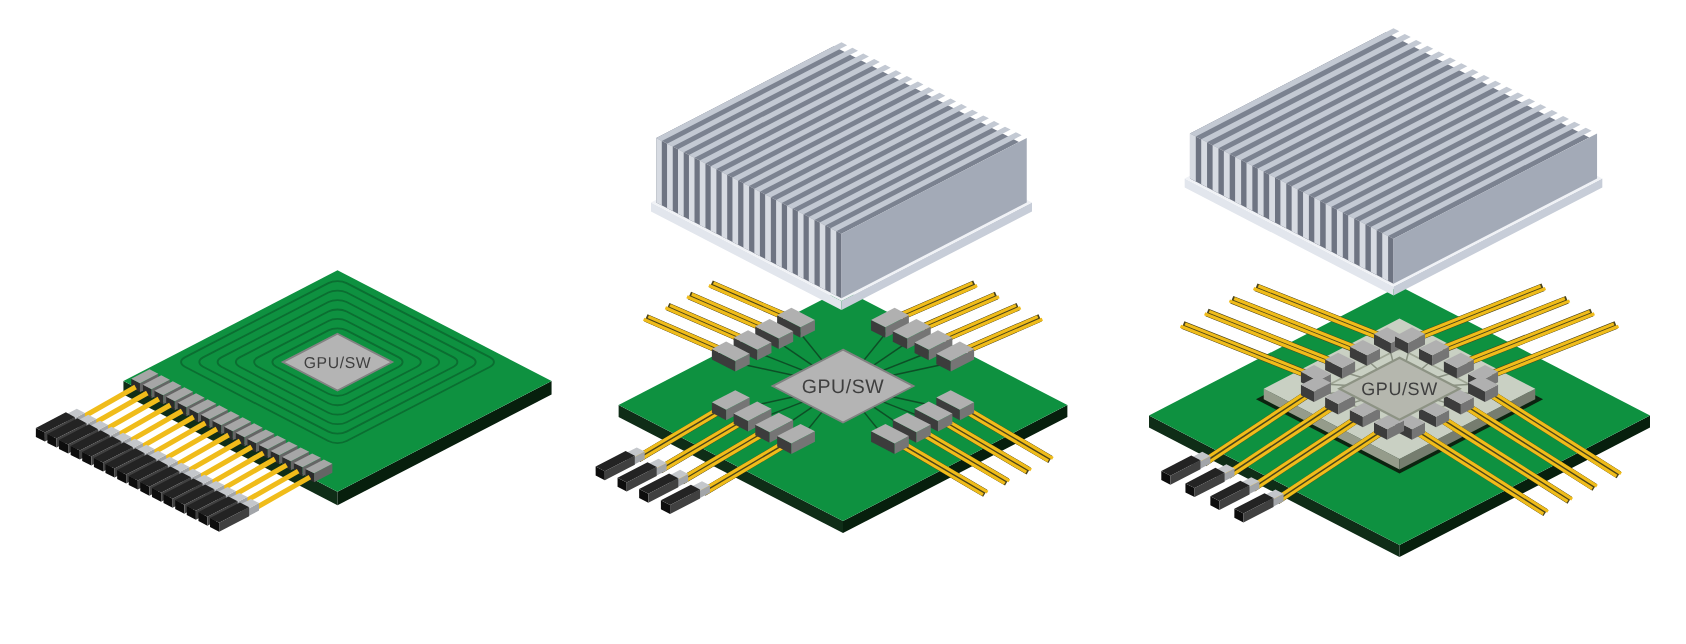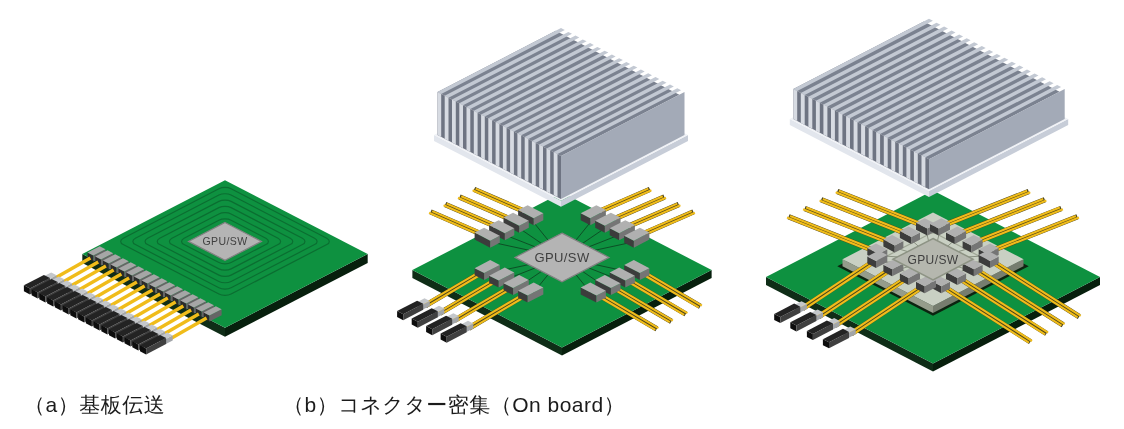--- a/index.html
+++ b/index.html
@@ -604,19 +604,13 @@
         <polygon points="1042.1,77.3 1046,79.3 910.3,149.5 906.4,147.5" fill="#c3c9d3" stroke="none"></polygon>
         <polygon points="906.4,177.5 910.3,179.5 910.3,149.5 906.4,147.5" fill="#d7dbe2" stroke="none"></polygon>
         <polygon points="1049.6,81.2 1053.6,83.2 917.8,153.4 913.9,151.4" fill="#c3c9d3" stroke="none"></polygon>
         <polygon points="913.9,181.4 917.8,183.4 917.8,153.4 913.9,151.4" fill="#d7dbe2" stroke="none"></polygon>
         <polygon points="1057.2,85.1 1061.1,87.1 925.4,157.3 921.5,155.3" fill="#c3c9d3" stroke="none"></polygon>
         <polygon points="921.5,185.3 925.4,187.3 925.4,157.3 921.5,155.3" fill="#d7dbe2" stroke="none"></polygon>
         <polygon points="1064.7,119 1064.7,89 929,159.2 929,189.2" fill="#a3aab7" stroke="none"></polygon>
       </g>
     </svg>
 
-  <div class="caption" style="left:24px">
-    <span>（a）基板伝送</span>
-  </div>
-  <div class="caption" style="left:283px">
-    <span>（b）コネクター密集（On board）</span>
-  </div>
 </div>
 
 </body></html>

